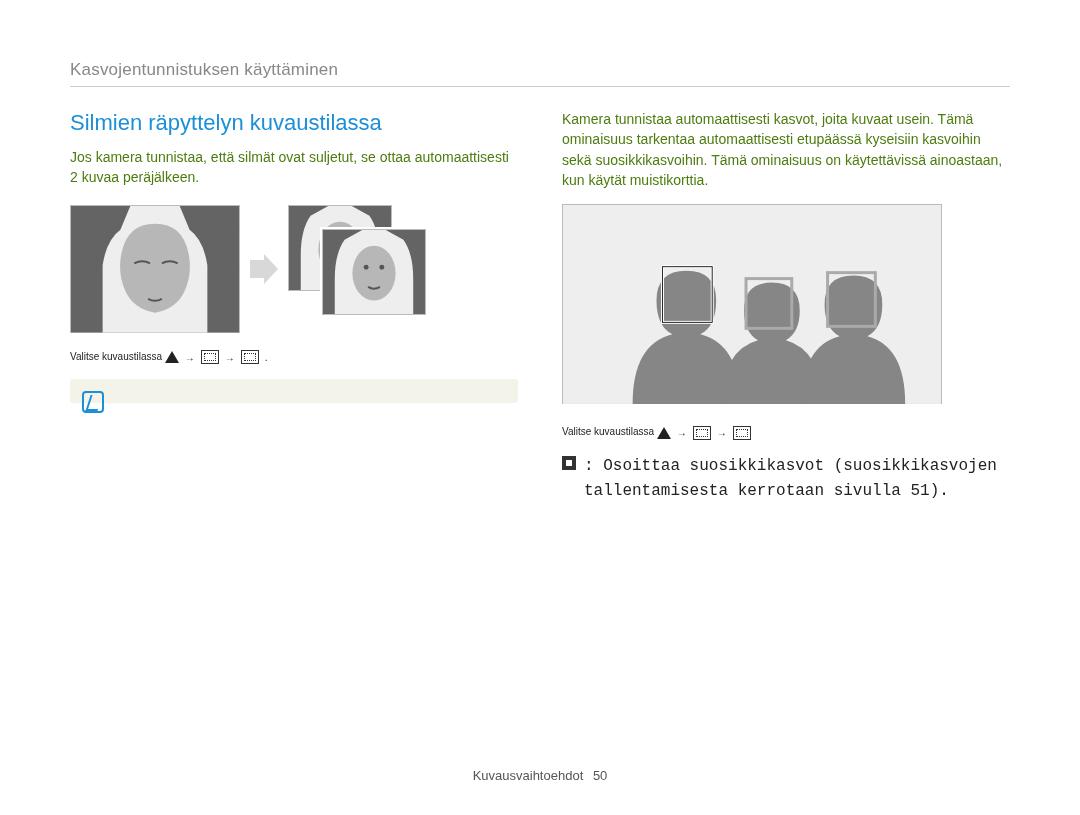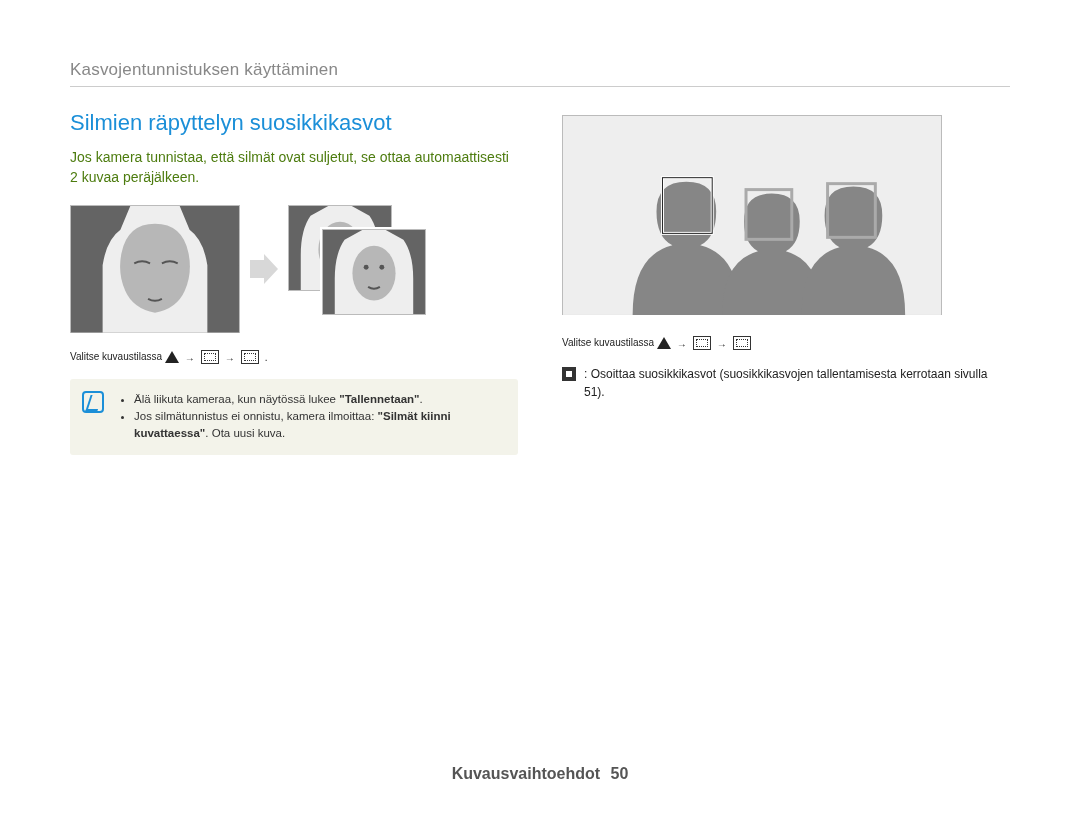--- a/index.html
+++ b/index.html
@@ -21,38 +21,38 @@
   .instr { font-size: 10px; line-height: 1.5; margin-bottom: 14px; }
   .iconbar { display: inline-flex; align-items: center; gap: 6px; vertical-align: middle; }
   .ic { width: 18px; height: 14px; border: 1px solid #333; display: inline-block; position: relative; }
   .ic::after { content:""; position:absolute; inset:2px; border:1px dotted #333; }
   .note { background: #f3f3ea; border-radius: 3px; padding: 12px 14px 12px 48px; position: relative; font-size: 11.5px; line-height: 1.5; color: #333; }
   .note .note-icon { position: absolute; left: 12px; top: 12px; width: 22px; height: 22px; border: 2px solid #1b8fd8; border-radius: 4px; }
   .note .note-icon::after { content:""; position:absolute; left:4px; top:2px; width:10px; height:14px; border-left:2px solid #1b8fd8; border-bottom:2px solid #1b8fd8; transform: skewX(-18deg); }
   .note ul { list-style: disc; padding-left: 16px; }
   .bold { font-weight: bold; }
   .diagram-right { width: 380px; height: 200px; background: #eee; border: 1px solid #bbb; margin: 6px 0 20px 0; }
-  .ul2 { font-size: 12px; line-height: 1.55; padding-left: 0; }
+  .ul2 { font-size: 16px; line-height: 1.55; padding-left: 0; font-family: Liberation Mono, monospace; }
   .ul2 li { list-style: none; margin-bottom: 8px; display: flex; gap: 8px; }
   .bullet-square { width: 14px; height: 14px; border: 2px solid #333; display: inline-block; margin-top: 2px; flex: 0 0 14px; }
   .bullet-square.double::after { content:""; display:block; width:6px; height:6px; border:2px solid #333; margin:0 auto; margin-top:0px; }
-  .footer { position: absolute; bottom: 32px; left: 0; right: 0; text-align: center; font-size: 16px; color: #555; font-weight: bold; }
+  .footer { position: absolute; bottom: 32px; left: 0; right: 0; text-align: center; font-size: 13px; color: #555; }
   .footer .pg { margin-left: 6px; }
   svg { display: block; }
 </style>
 </head>
 <body>
 
 <div class="page">
   <div class="chapter">Kasvojentunnistuksen käyttäminen</div>
 
   <div class="cols">
 
     <div class="col">
-      <h2 class="sec">Silmien räpyttelyn suosikkikasvot</h2>
+      <h2 class="sec">Silmien räpyttelyn kuvaustilassa</h2>
       <p class="body">Jos kamera tunnistaa, että silmät ovat suljetut, se ottaa automaattisesti 2 kuvaa peräjälkeen.</p>
 
       <div class="diagram-left">
         <div class="face-tile big">
           <svg viewBox="0 0 170 128">
             <rect x="0" y="0" width="170" height="128" fill="#eee"></rect>
             <path d="M85 18 q-28 0 -34 30 q-4 20 4 38 q8 18 30 22 q22 -4 30 -22 q8 -18 4 -38 q-6 -30 -34 -30 Z" fill="#b7b7b7"></path>
             <path d="M50 24 q-14 10 -18 36 l0 68 l-32 0 l0 -128 l60 0 Z" fill="#4b4b4b" opacity="0.85"></path>
             <path d="M120 24 q14 10 18 36 l0 68 l32 0 l0 -128 l-60 0 Z" fill="#4b4b4b" opacity="0.85"></path>
             <path d="M64 58 q8 -4 16 0" stroke="#555" stroke-width="2" fill="none"></path>
@@ -98,32 +98,25 @@
             </span>
           <span>→</span>
           <span class="ic"></span>
           <span>→</span>
           <span class="ic"></span>.
         </span>
       </p>
 
       <div class="note">
         <span class="note-icon"></span>
-        <ul>
-          <li>
-            <span>Älä liikuta kameraa, kun näytössä lukee </span><span class="bold">"Tallennetaan"</span><span>.</span>
-          </li>
-          <li>
-            <span>Jos silmätunnistus ei onnistu, kamera ilmoittaa: </span><span class="bold">"Silmät kiinni kuvattaessa"</span><span>. Ota uusi kuva.</span>
-          </li>
-        </ul>
       </div>
     </div>
 
     <div class="col">
+      <p class="body">Kamera tunnistaa automaattisesti kasvot, joita kuvaat usein. Tämä ominaisuus tarkentaa automaattisesti etupäässä kyseisiin kasvoihin sekä suosikkikasvoihin. Tämä ominaisuus on käytettävissä ainoastaan, kun käytät muistikorttia.</p>
 
       <div class="diagram-right">
         <svg viewBox="0 0 380 200">
           <rect width="380" height="200" fill="#eee"></rect>
 
           <g transform="translate(70,0)">
             <path d="M0 200 q0 -60 40 -70 q-16 -8 -16 -34 q0 -30 30 -30 q30 0 30 30 q0 26 -16 34 q40 10 40 70 Z" fill="#868686"></path>
             <rect x="30" y="62" width="50" height="56" fill="none" stroke="#fff" stroke-width="3"></rect>
             <rect x="30" y="62" width="50" height="56" fill="none" stroke="#222" stroke-width="1"></rect>
           </g>

